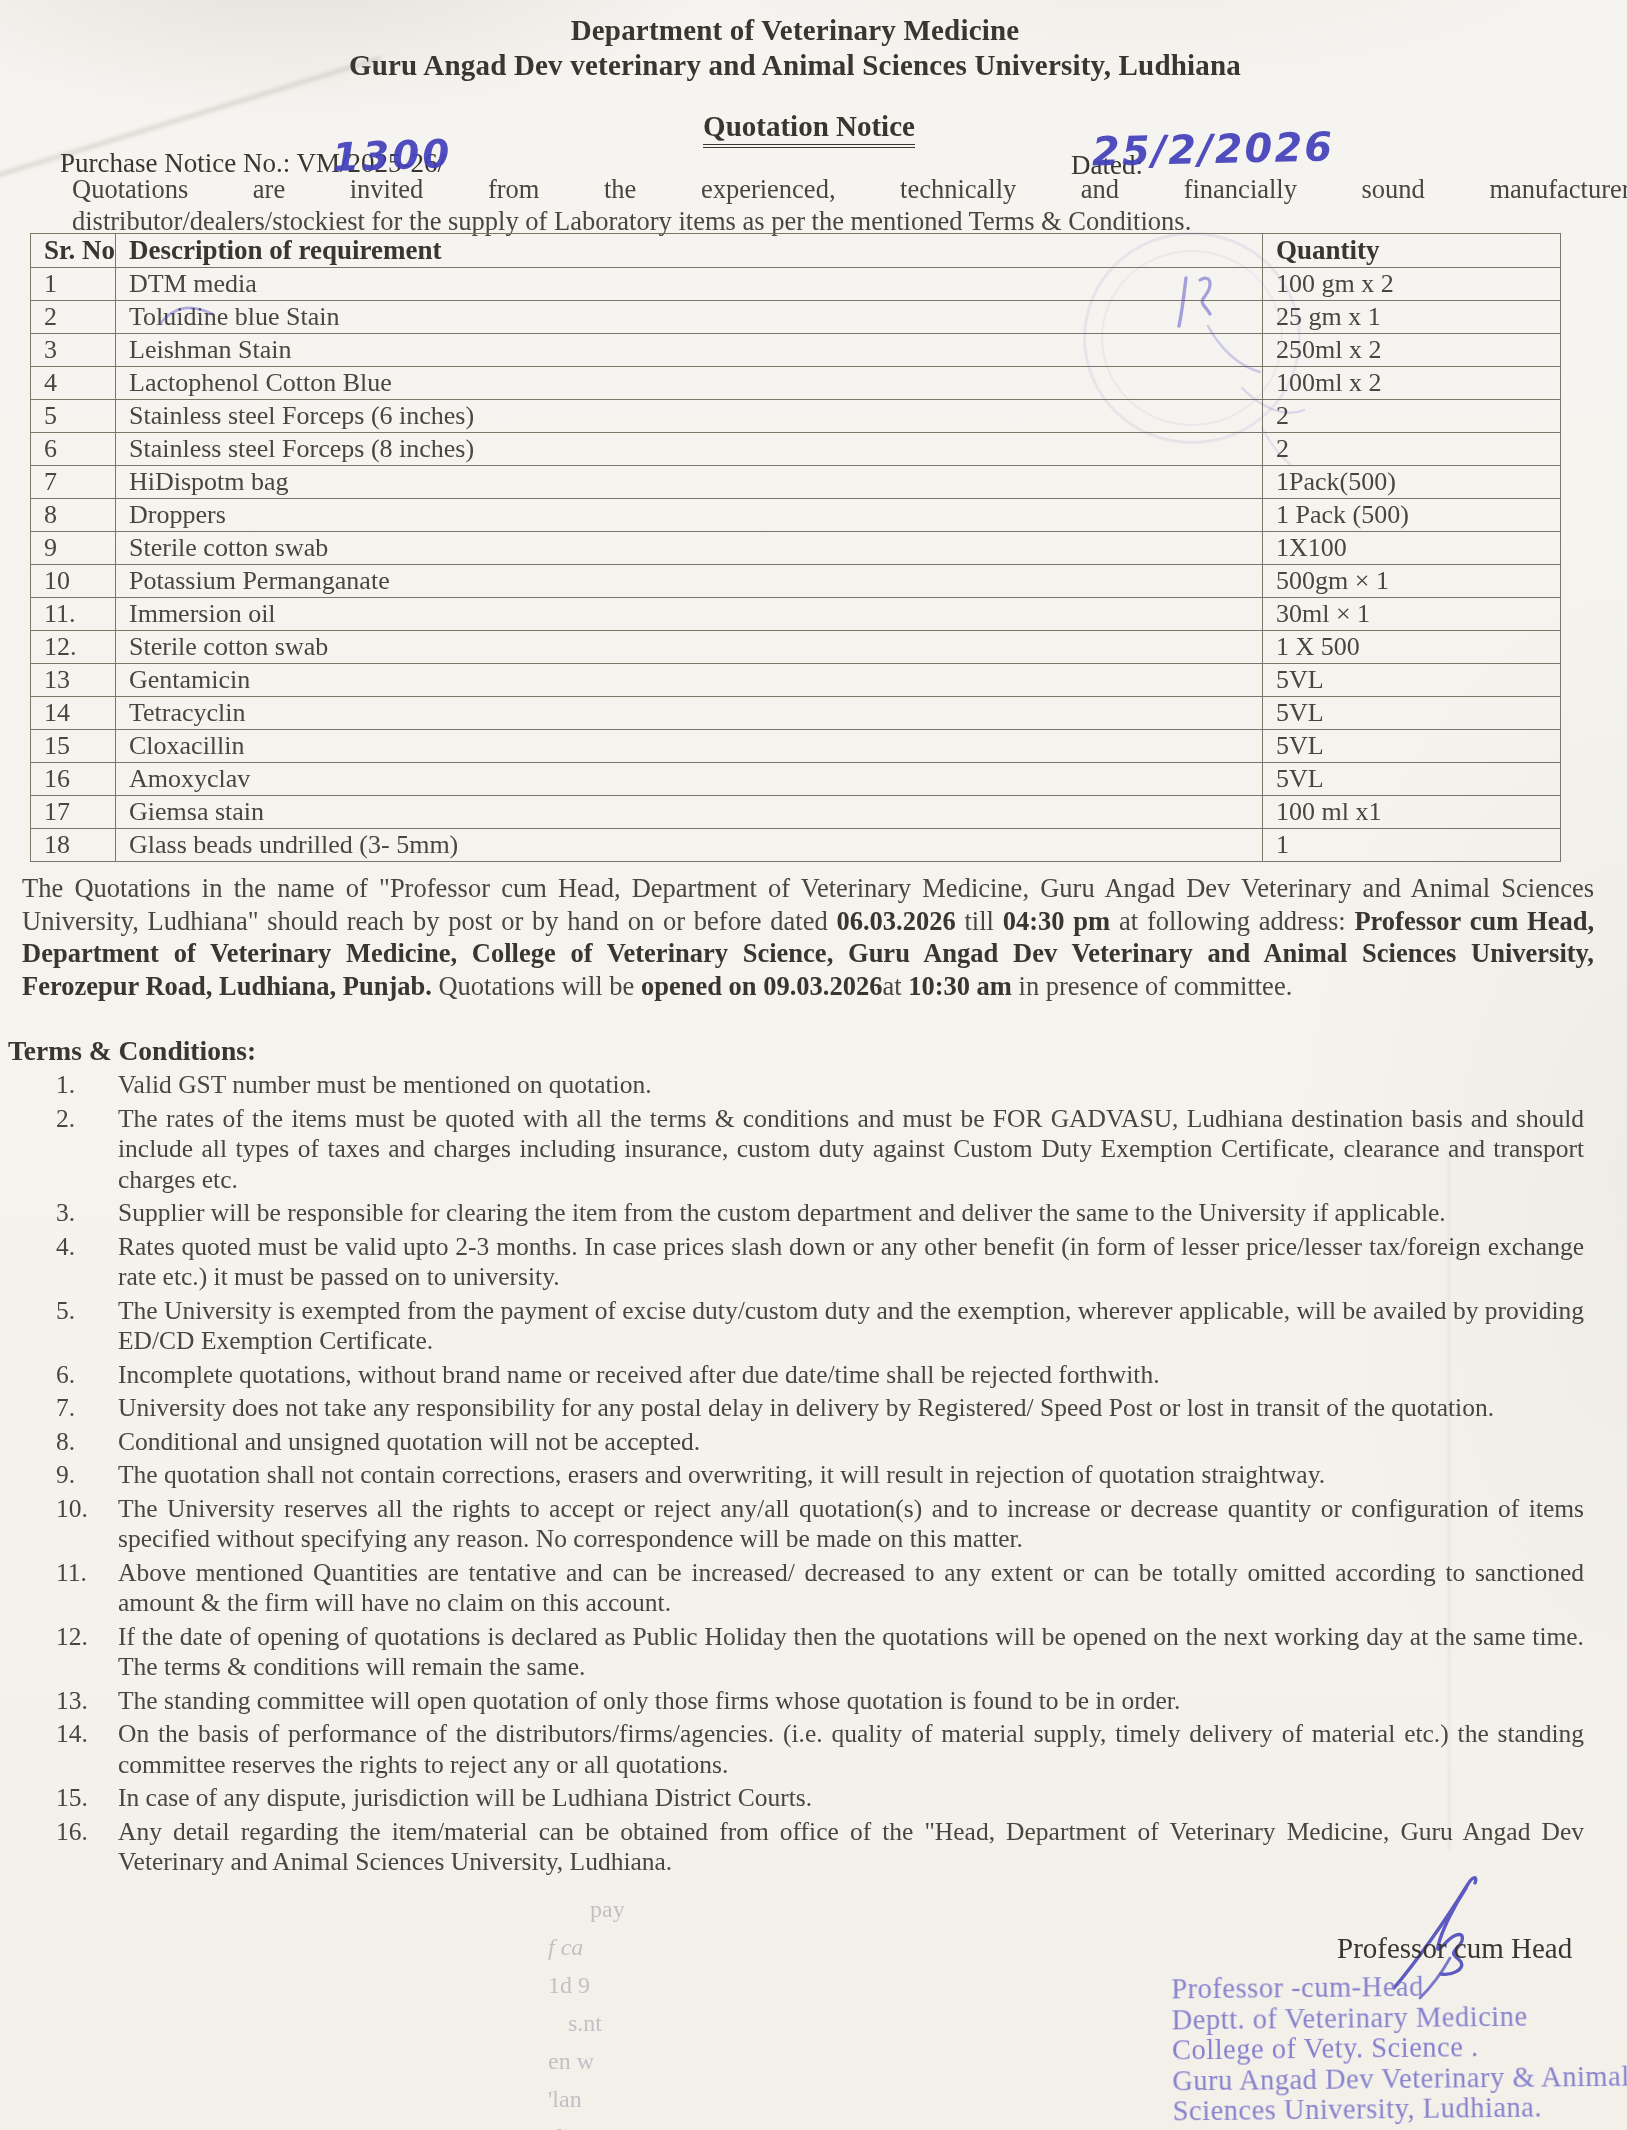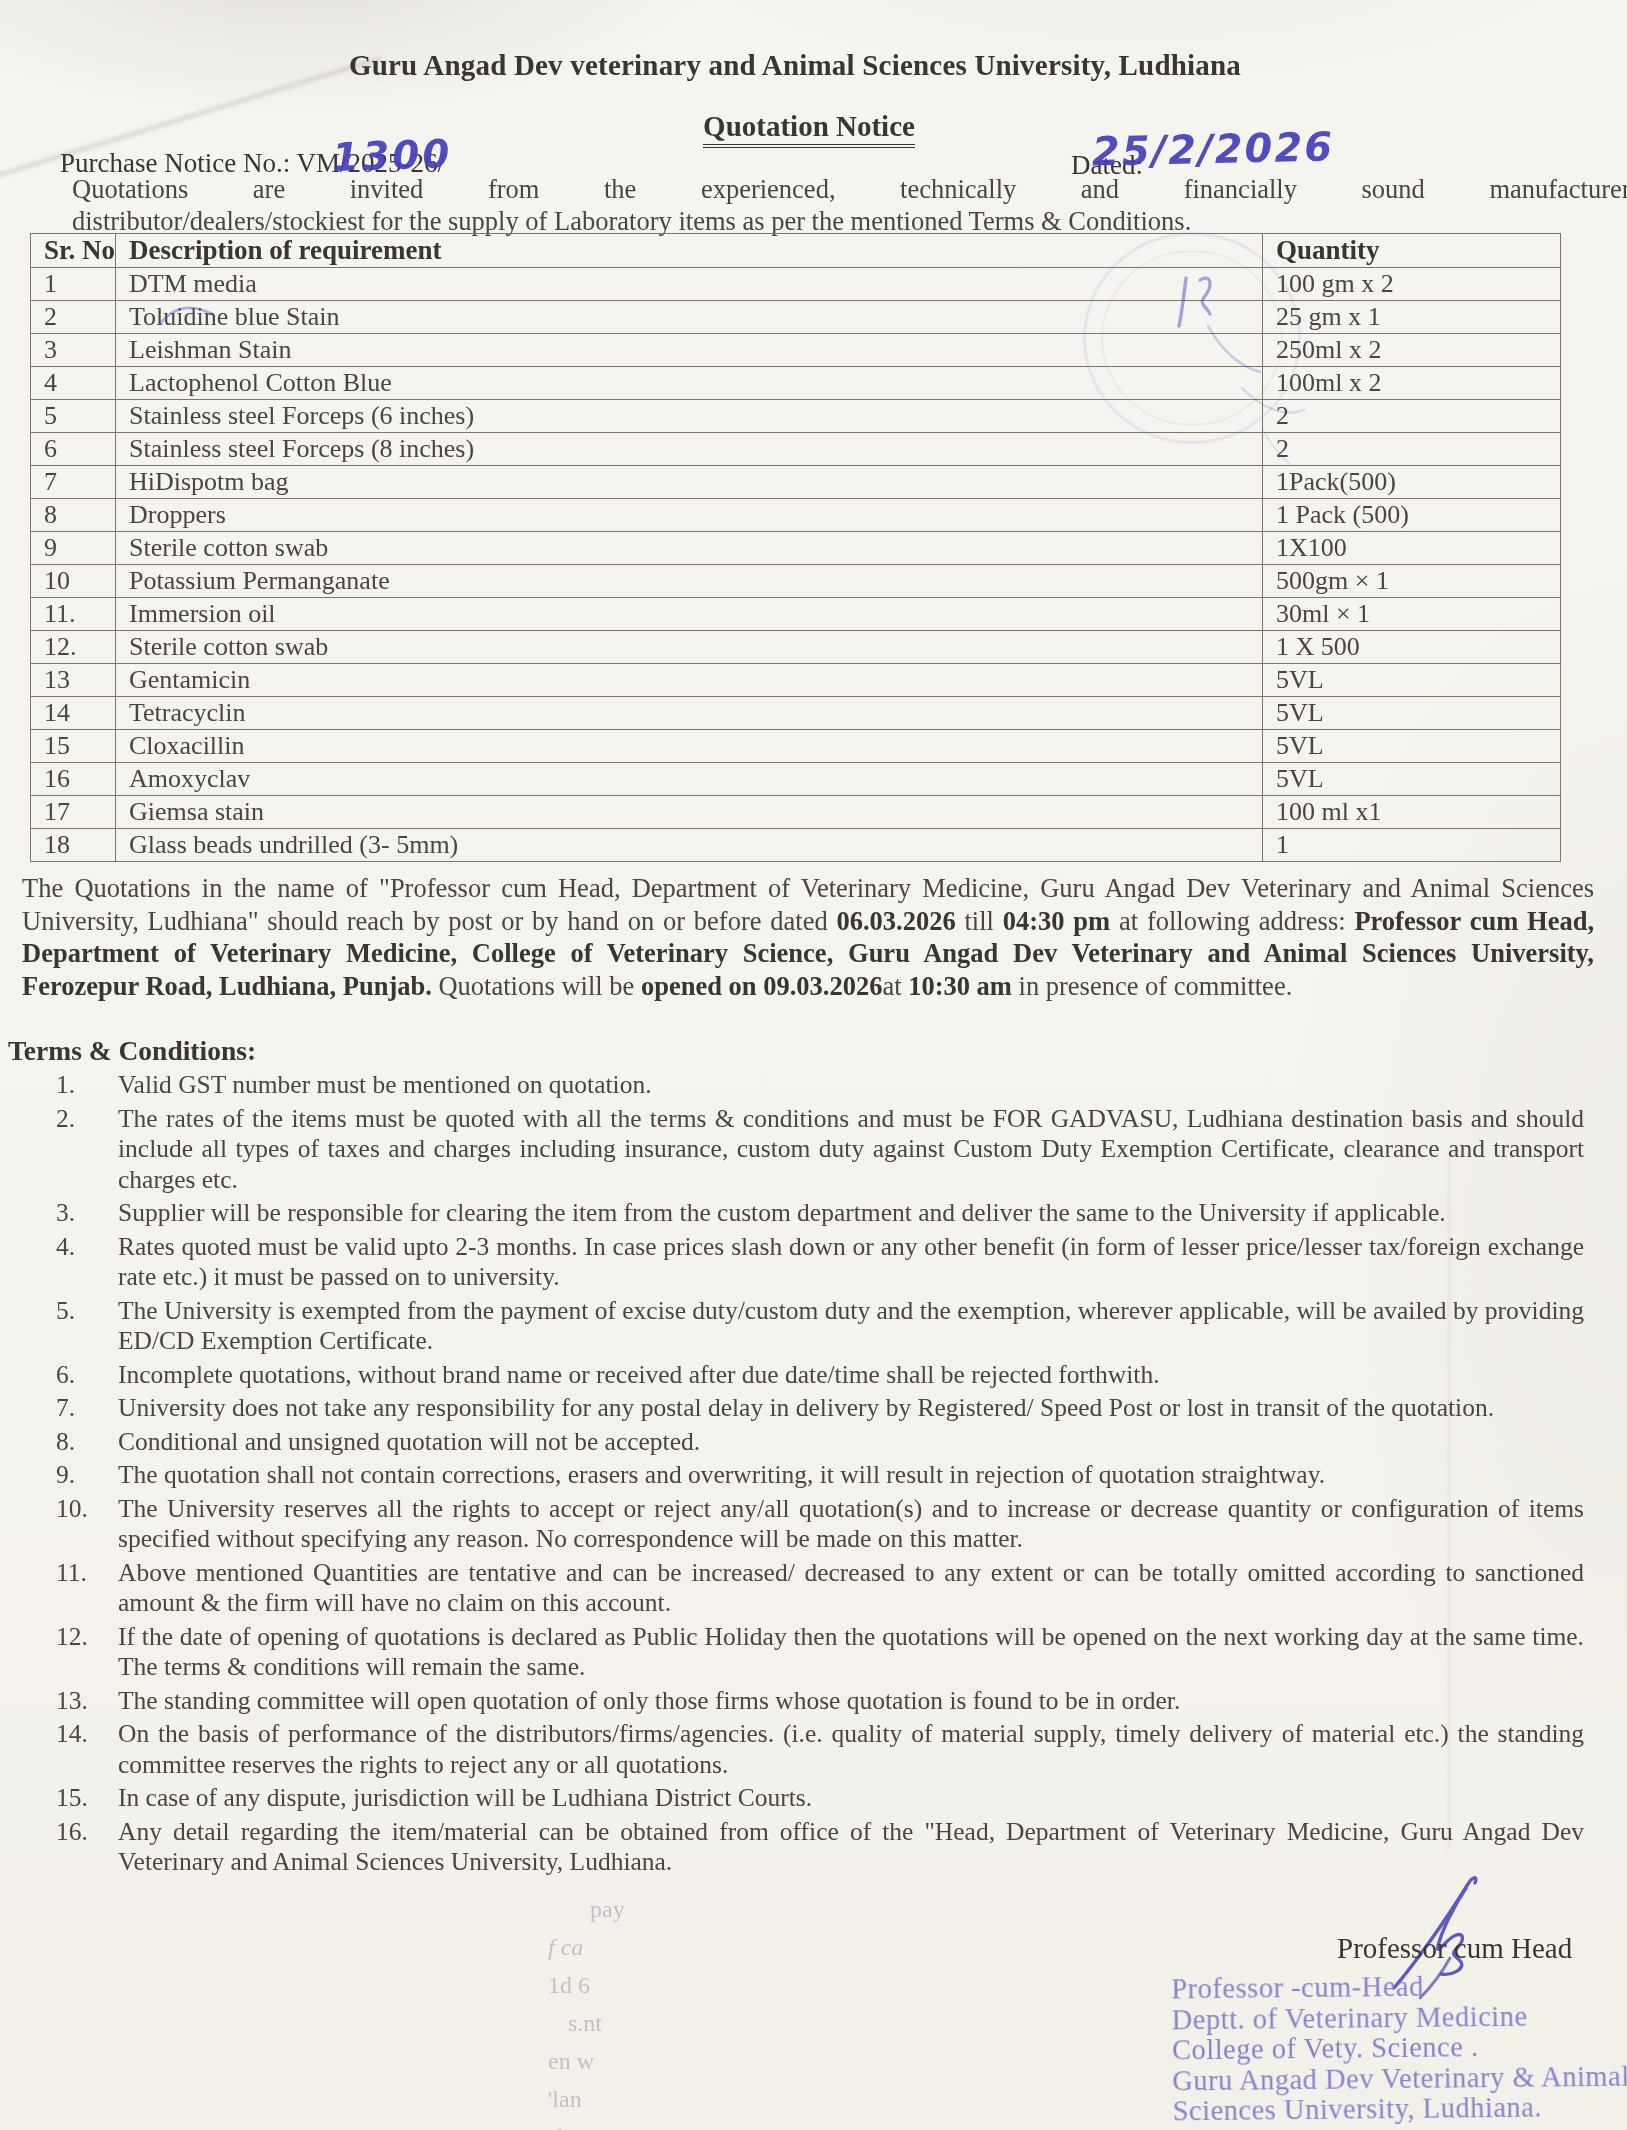--- a/index.html
+++ b/index.html
@@ -70,20 +70,21 @@
   .scrib-svg{left:1172px;top:268px;}
 </style>
 </head>
 <body>
 
 <div class="page">
 
   <div class="crease"></div>
   <div class="crease2"></div>
 
+  <div class="abs center title" style="top:14px;">Department of Veterinary Medicine</div>
   <div class="abs center title" style="top:49px;">Guru Angad Dev veterinary and Animal Sciences University, Ludhiana</div>
   <div class="abs center" style="top:110px;padding-left:14px;">
     <span class="notice-title">Quotation Notice</span>
   </div>
 
   <div class="abs plain" style="left:60px;top:148px;">Purchase Notice No.: VM/2025-26/</div>
   <div class="abs hand hw-no" style="left:332px;top:133px;">1300</div>
   <div class="abs plain" style="left:1071px;top:150px;">Dated:</div>
   <div class="abs hand hw-date" style="left:1092px;top:126px;">25/2/2026</div>
 
@@ -299,18 +300,18 @@
     <div>Deptt. of Veterinary Medicine</div>
     <div>College of Vety. Science .</div>
     <div>Guru Angad Dev Veterinary &amp; Animal</div>
     <div>Sciences University, Ludhiana.</div>
   </div>
 
   <div></div>
 
 <span class="frag" style="top: 1896px; margin-left: 42px;">pay</span>
     <span class="frag" style="top: 1934px; font-style: italic;">f ca</span>
-    <span class="frag" style="top: 1972px;">1d 6</span>
+    <span class="frag" style="top: 1972px;">1d 9</span>
     <span class="frag" style="top: 2010px; margin-left: 20px;">s.nt</span>
     <span class="frag" style="top: 2048px;">en w</span>
     <span class="frag" style="top: 2086px;">'lan</span>
     <span class="frag" style="top: 2124px;">shs</span>
   </div>
 
 </body></html>

